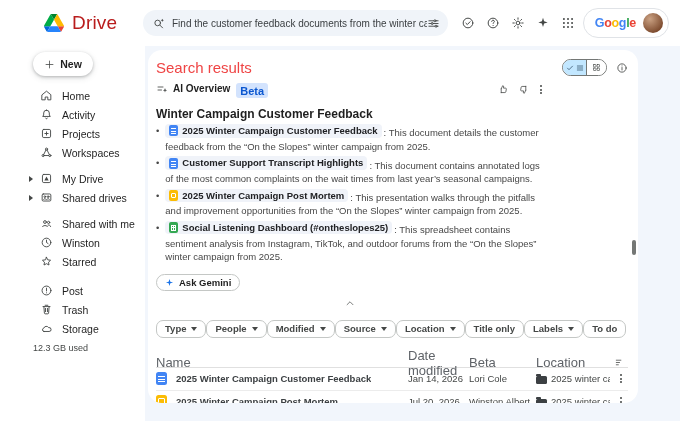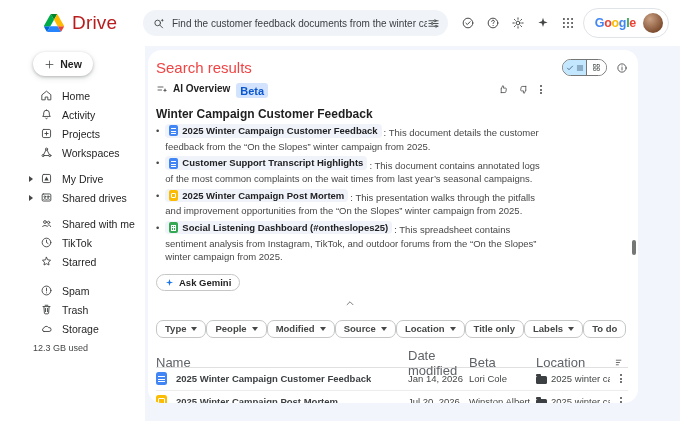--- a/index.html
+++ b/index.html
@@ -246,37 +246,37 @@
             <circle cx="15.9" cy="10" r="2.1"></circle>
             <path d="M14.8 14.8c2.6-.4 4.8.8 4.8 2.6"></path>
           </svg>
         <span>Shared with me</span>
       </div>
       <div class="srow">
         <svg class="sic" viewBox="0 0 24 24">
             <circle cx="12" cy="12" r="8"></circle>
             <path d="M12 7.6V12l2.9 1.9"></path>
           </svg>
-        <span>TikTok</span>
+        <span>Winston</span>
       </div>
       <div class="srow">
         <svg class="sic" viewBox="0 0 24 24">
             <path d="M12 4.2l2.3 4.7 5.2.8-3.8 3.6.9 5.2L12 16l-4.6 2.5.9-5.2L4.5 9.7l5.2-.8z"></path>
           </svg>
         <span>Starred</span>
       </div>
     </div>
 
     <div class="navgroup">
       <div class="srow">
         <svg class="sic" viewBox="0 0 24 24">
             <circle cx="12" cy="12" r="8.2"></circle>
             <path d="M12 7.6v5.2M12 16.2v.2"></path>
           </svg>
-        <span>Spam</span>
+        <span>Post</span>
       </div>
       <div class="srow">
         <svg class="sic" viewBox="0 0 24 24">
             <path d="M9.5 4.2h5M5.5 6.6h13M7.2 6.6l.9 12c.06.8.7 1.4 1.5 1.4h4.8c.8 0 1.44-.6 1.5-1.4l.9-12M10.2 10v6M13.8 10v6"></path>
           </svg>
         <span>Trash</span>
       </div>
       <div class="srow">
         <svg class="sic" viewBox="0 0 24 24">
             <path d="M7.3 17.5h9.4a3.6 3.6 0 10-.7-7.1A5 5 0 007 11.4a3.1 3.1 0 00.3 6.1z"></path>

